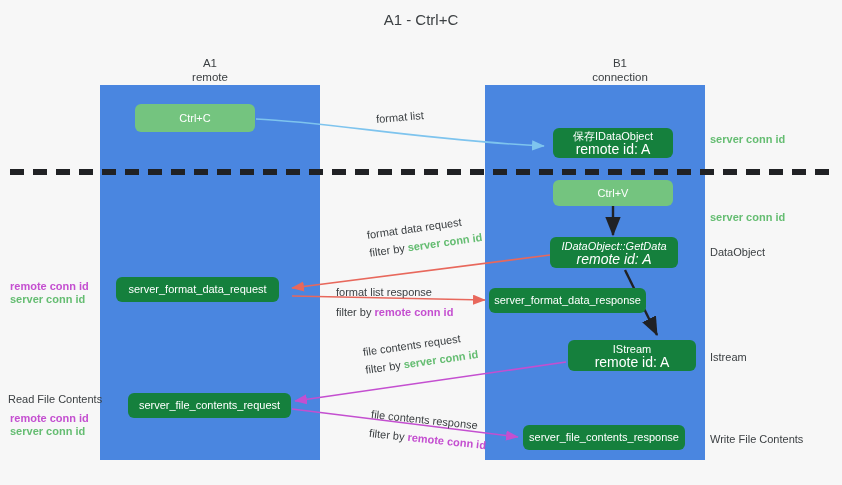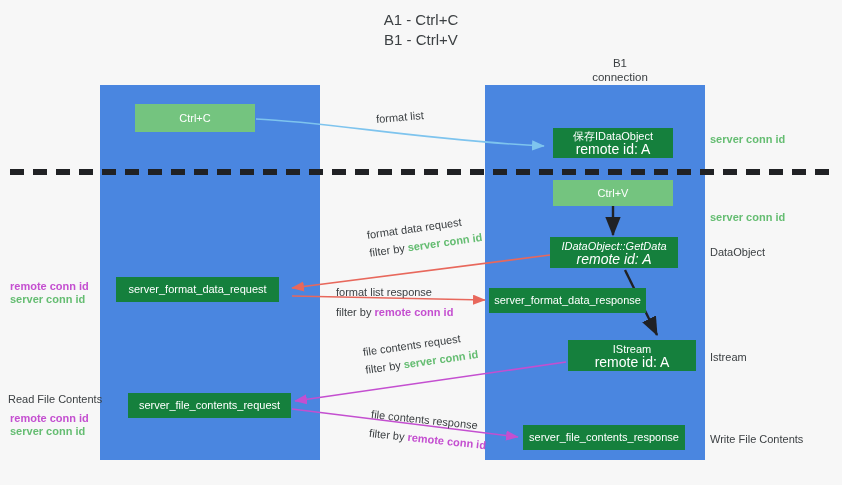--- a/index.html
+++ b/index.html
@@ -56,20 +56,21 @@
     box-sizing: border-box;
     display: flex;
     flex-direction: column;
     align-items: center;
     justify-content: center;
     color: #ffffff;
     font-size: 11px;
     line-height: 13px;
     text-align: center;
     padding: 2px 0;
+    border-radius: 6px;
   }
   .box.green { background: #74c47f; }
   .box.orange { background: #15803d; }
   .box .l2 { font-size: 14px; }
 
   
   .lbl {
     font-size: 11px;
     line-height: 14px;
     color: #3c4043;
@@ -90,23 +91,26 @@
     pointer-events: none;
   }
 </style>
 </head>
 <body>
 
 <div id="stage">
 
   <div class="abs" id="title">
     <div>A1 - Ctrl+C</div>
-    <div>B1 - Ctrl+V</div>
-  </div>
-
+  </div>
+
+  <div class="abs col-header" id="hdr-a1">
+    <div>A1</div>
+    <div>remote</div>
+  </div>
   <div class="abs col-header" id="hdr-b1">
     <div>B1</div>
     <div>connection</div>
   </div>
 
   <div class="abs lane" id="lane-a1"></div>
   <div class="abs lane" id="lane-b1"></div>
 
   <svg id="wires">
     <defs>

